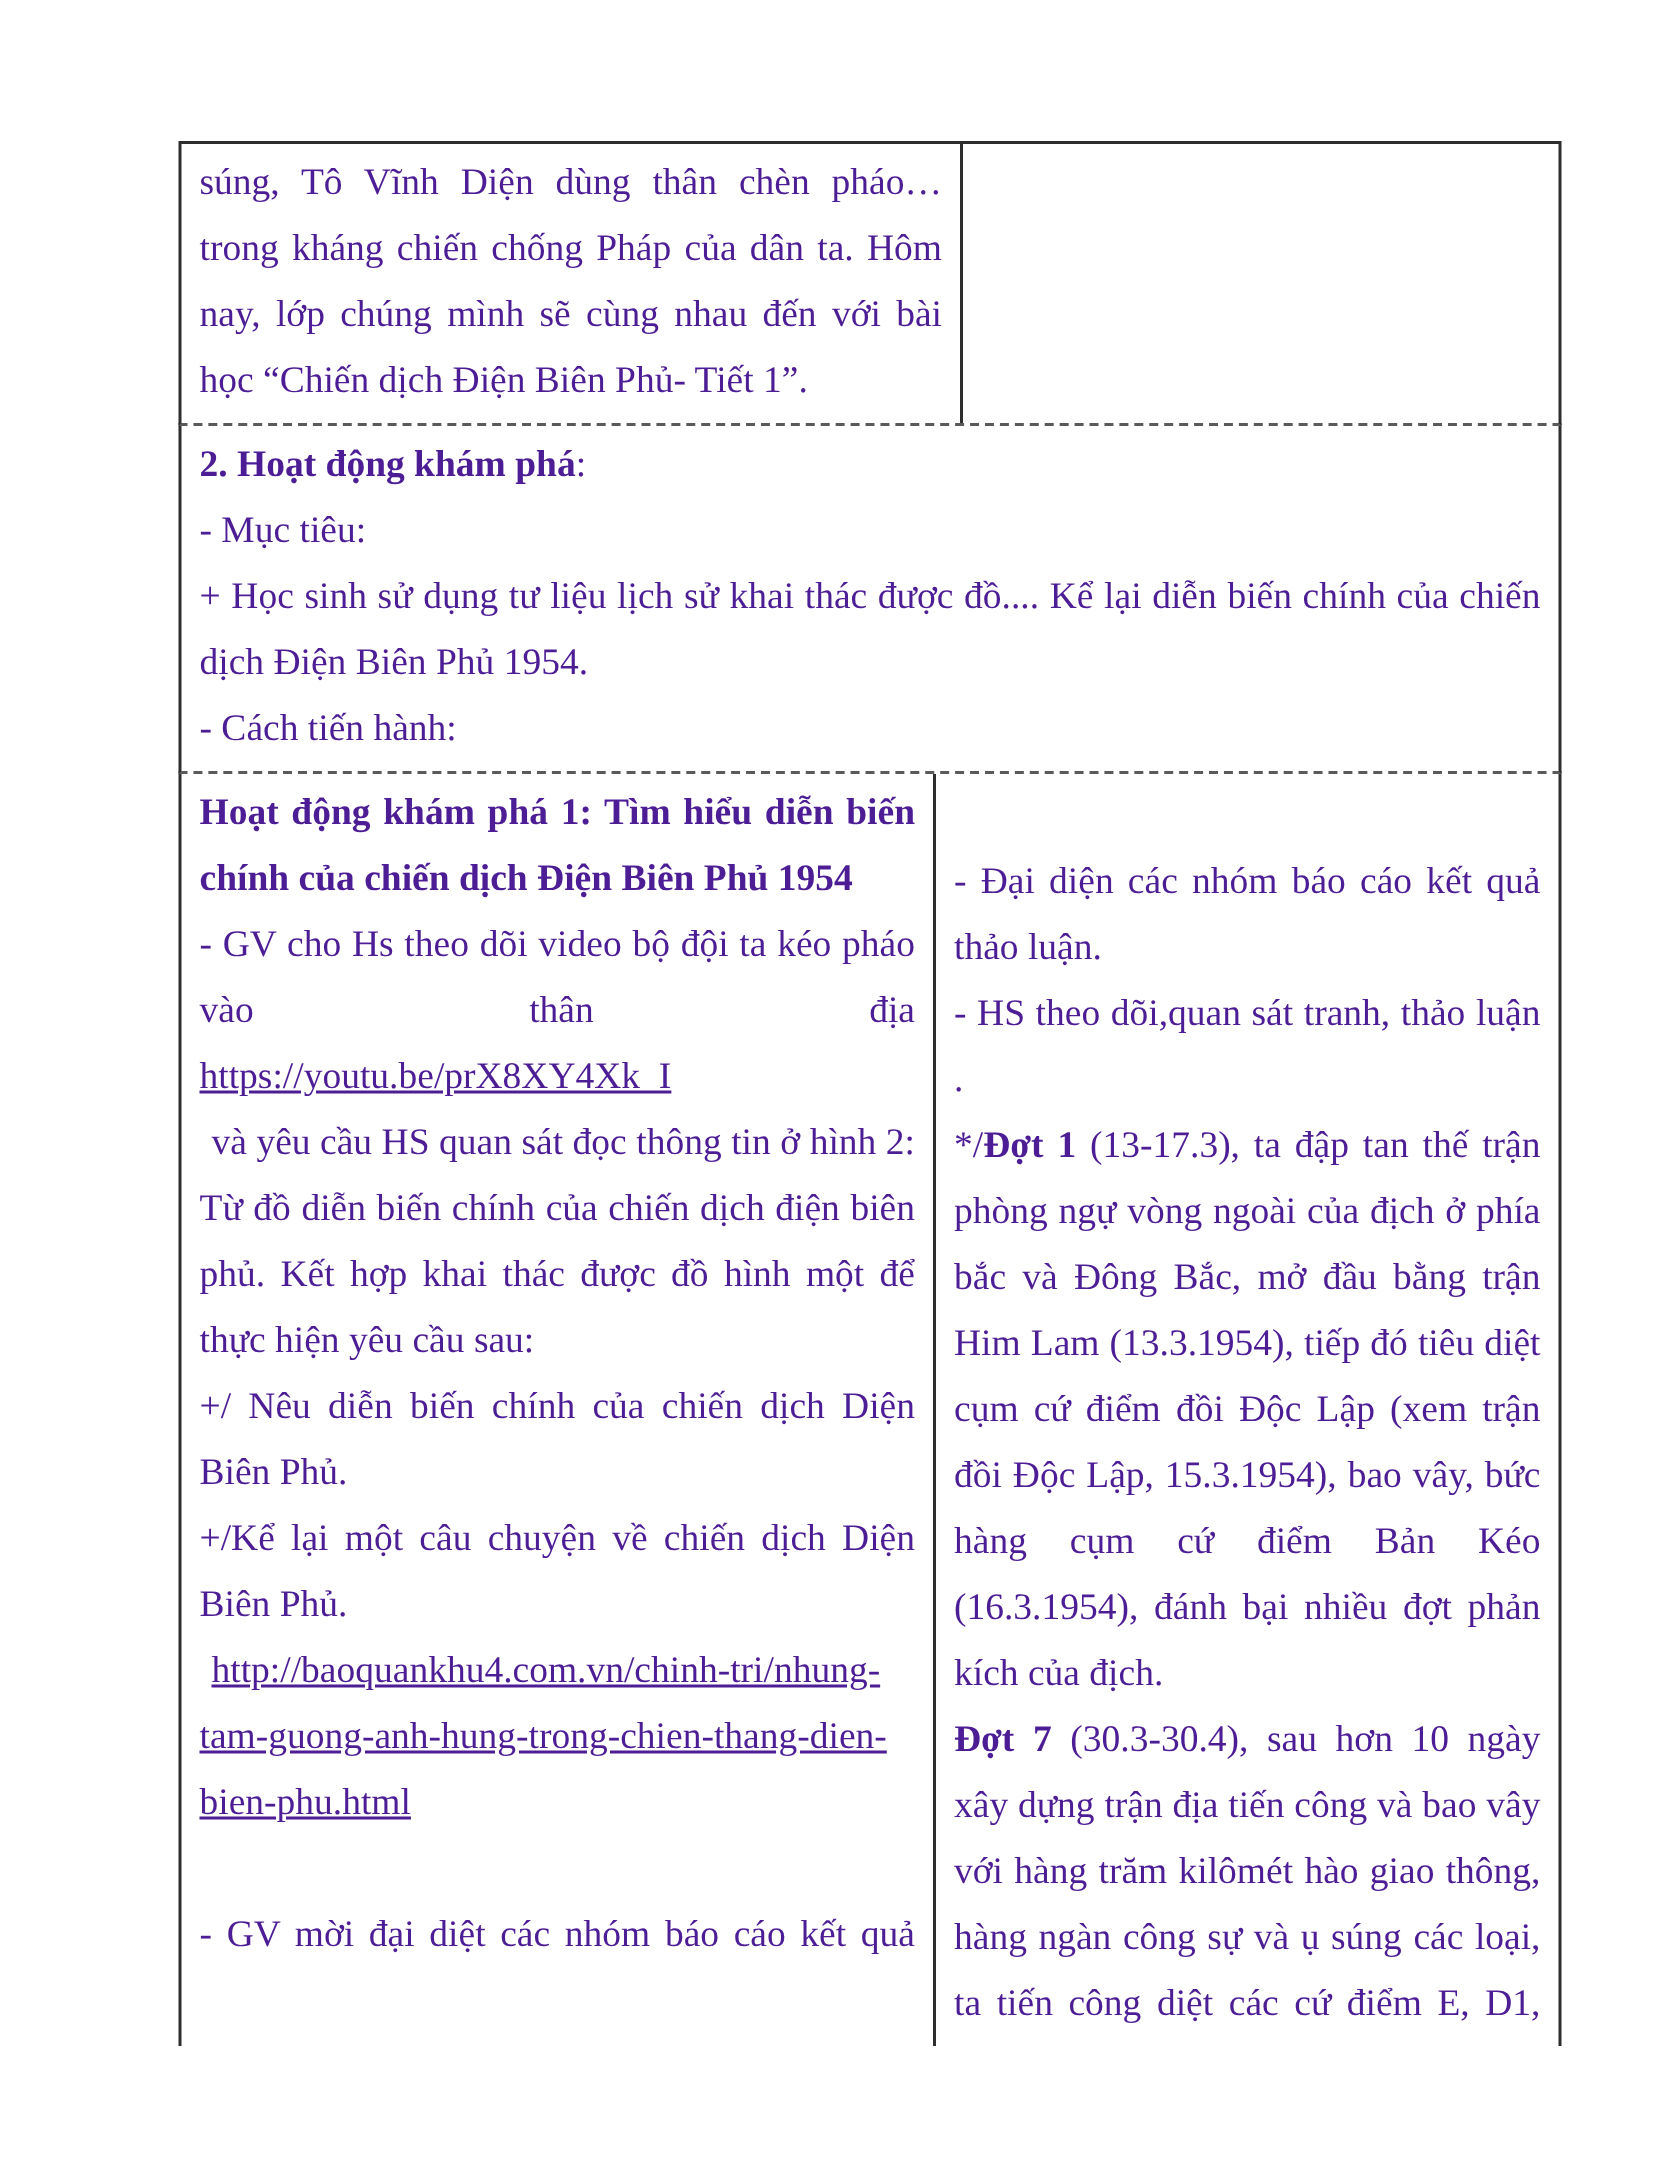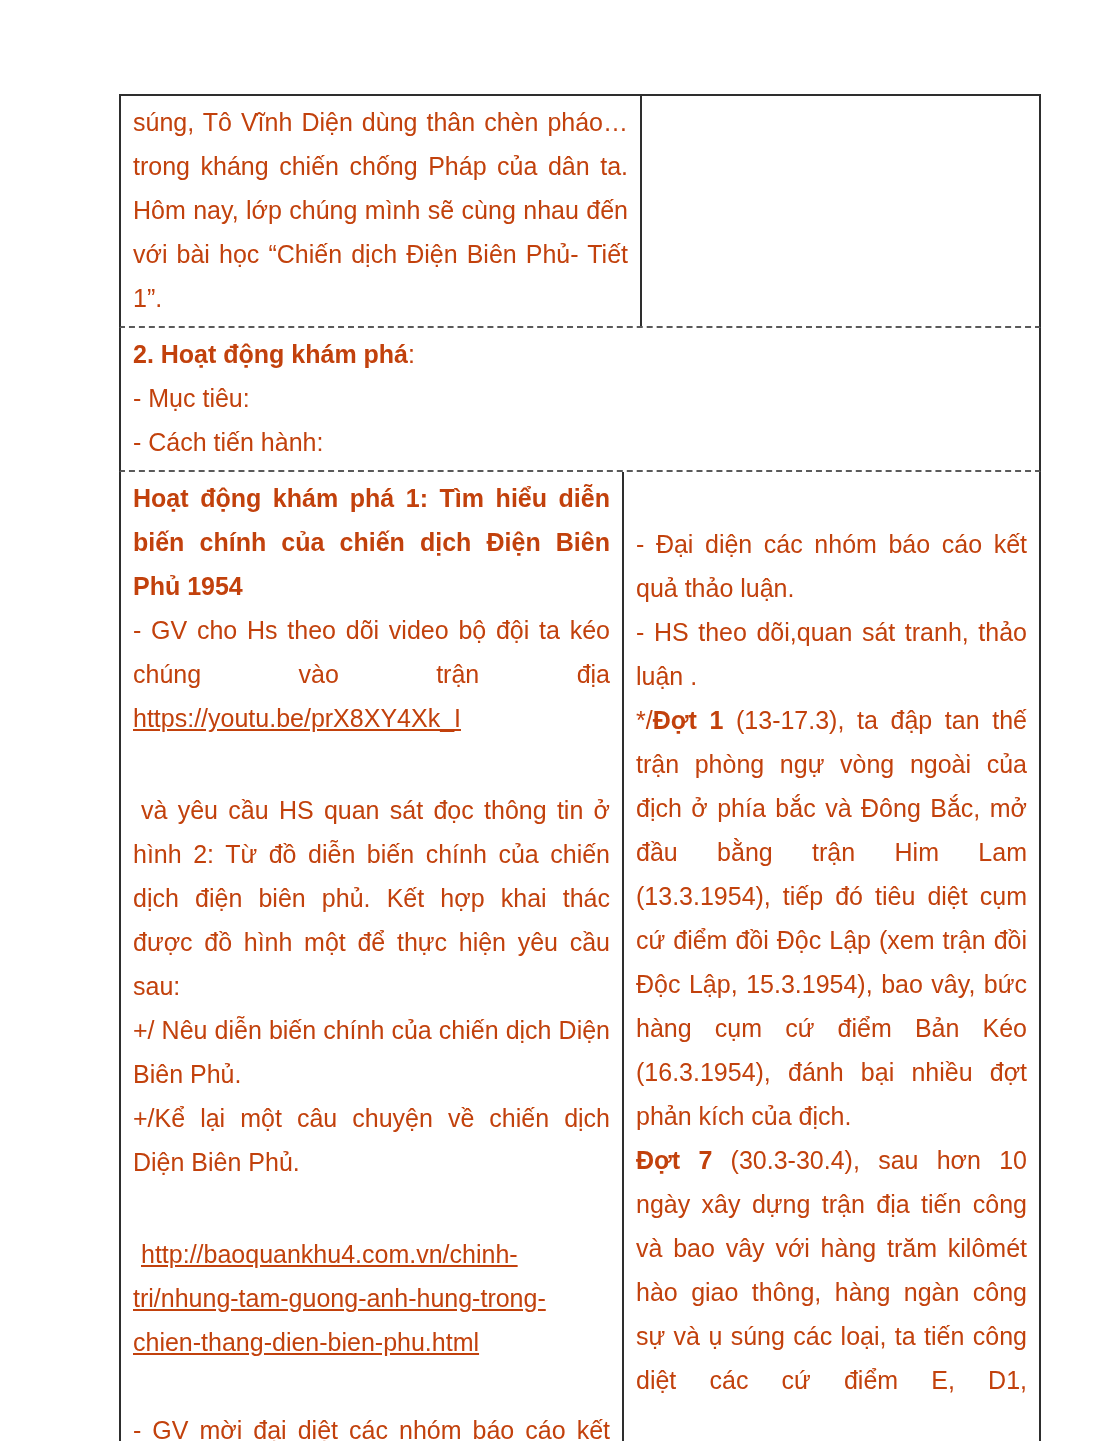--- a/index.html
+++ b/index.html
@@ -5,22 +5,22 @@
   html, body {
     margin: 0;
     padding: 0;
     background: #ffffff;
   }
   .page {
     position: relative;
     width: 1060px;
     height: 1441px;
     background: #ffffff;
-    font-family: Liberation Sans, sans-serif;
-    color: #c2410c;
+    font-family: Liberation Serif, serif;
+    color: #4c1d95;
     overflow: hidden;
   }
   .doc-table {
     position: absolute;
     left: 119px;
     top: 94px;
     width: 922px;
     box-sizing: border-box;
     border-top: 2px solid #2e2e2e;
     font-size: 25px;
@@ -51,21 +51,21 @@
     box-sizing: border-box;
     width: 100%;
     padding: 4px 12px 6px 12px;
   }
   p {
     margin: 0;
     text-align: justify;
   }
   .bold { font-weight: bold; }
   .force-last { text-align-last: justify; }
-  .indent { text-indent: 8px; margin-top: 48px; }
+  .indent { text-indent: 8px; }
   .gap-top { margin-top: 44px; }
   a.link {
     color: inherit;
     text-decoration: underline;
     cursor: pointer;
   }
   .url-block {
     overflow-wrap: anywhere;
   }
 </style>
@@ -79,28 +79,29 @@
       <div class="cell c-left">
         <p>súng, Tô Vĩnh Diện dùng thân chèn pháo… trong kháng chiến chống Pháp của dân ta. Hôm nay, lớp chúng mình sẽ cùng nhau đến với bài học “Chiến dịch Điện Biên Phủ- Tiết 1”.</p>
       </div>
       <div class="cell c-right"></div>
     </div>
 
     <div class="trow row2 dashed-bottom">
       <div class="full-cell">
         <p><b>2. Hoạt động khám phá</b><span>:</span></p>
         <p>- Mục tiêu:</p>
+        <p>+ Học sinh sử dụng tư liệu lịch sử khai thác được đồ.... Kể lại diễn biến chính của chiến dịch Điện Biên Phủ 1954.</p>
         <p>- Cách tiến hành:</p>
       </div>
     </div>
 
     <div class="trow row3">
       <div class="cell c-left">
         <p class="bold">Hoạt động khám phá 1: Tìm hiểu diễn biến chính của chiến dịch Điện Biên Phủ 1954</p>
-        <p class="force-last">- GV cho Hs theo dõi video bộ đội ta kéo chúng vào trận địa</p>
+        <p class="force-last">- GV cho Hs theo dõi video bộ đội ta kéo pháo vào thân địa</p>
         <p><a class="link">https://youtu.be/prX8XY4Xk_I</a></p>
         <p class="indent">và yêu cầu HS quan sát đọc thông tin ở hình 2: Từ đồ diễn biến chính của chiến dịch điện biên phủ. Kết hợp khai thác được đồ hình một để thực hiện yêu cầu sau:</p>
         <p>+/ Nêu diễn biến chính của chiến dịch Diện Biên Phủ.</p>
         <p>+/Kể lại một câu chuyện về chiến dịch Diện Biên Phủ.</p>
         <p class="url-block indent"><a class="link">http://baoquankhu4.com.vn/chinh-tri/nhung-tam-guong-anh-hung-trong-chien-thang-dien-bien-phu.html</a></p>
         <p class="gap-top force-last">- GV mời đại diệt các nhóm báo cáo kết quả</p>
       </div>
       <div class="cell c-right">
         <p>- Đại diện các nhóm báo cáo kết quả thảo luận.</p>
         <p>- HS theo dõi,quan sát tranh, thảo luận .</p>

